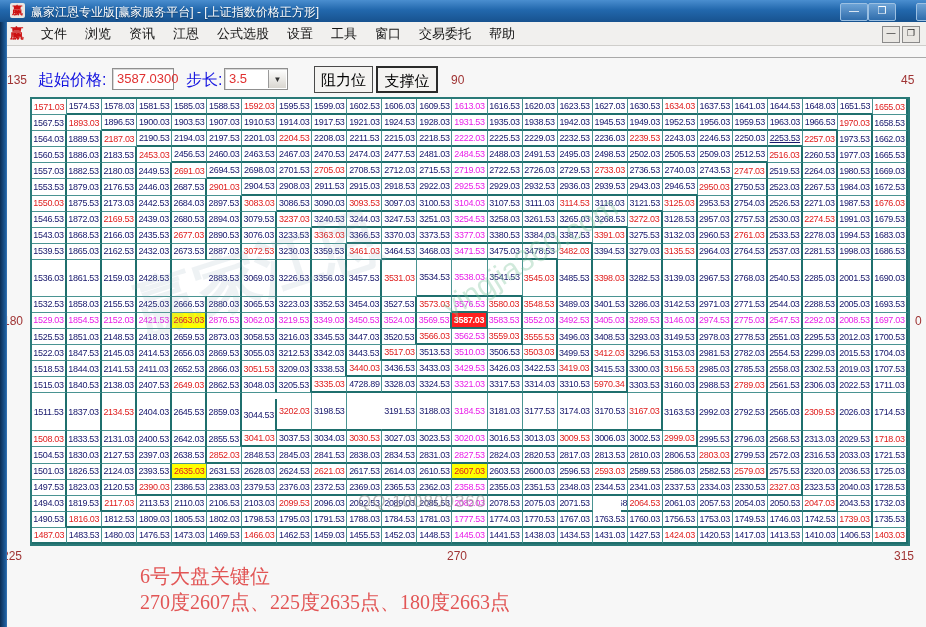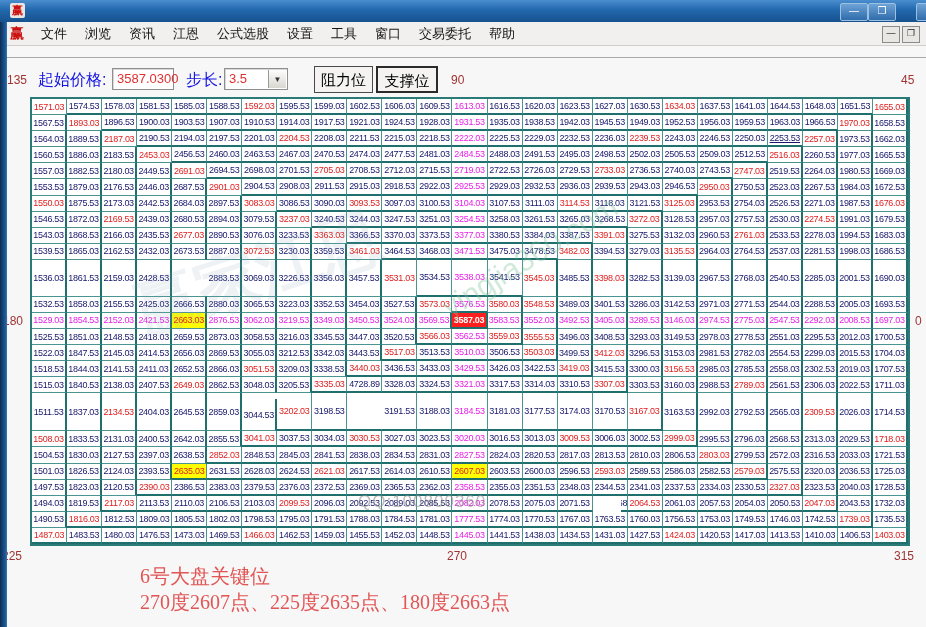--- a/index.html
+++ b/index.html
@@ -47,20 +47,21 @@
   .wm{position:absolute;pointer-events:none;z-index:2;white-space:nowrap;}
   
   .caption{position:absolute;left:140px;top:563px;color:#e25555;font-size:20px;line-height:26px;
     font-family:"Liberation Serif","DejaVu Serif",serif;z-index:3;}
 </style>
 </head>
 <body>
 
 <div class="titlebar">
   <div class="title-icon">赢</div>
+  <div class="title-text">赢家江恩专业版[赢家服务平台] - [上证指数价格正方形]</div>
   <div class="winbtn" style="right:58px">—</div>
   <div class="winbtn" style="right:30px">❐</div>
   <div class="winbtn" style="right:-18px">✕</div>
 </div>
 <div class="left-strip"></div>
 
 <div class="menubar">
   <span class="menu-logo">赢</span>
   <span class="menu-item">文件</span>
   <span class="menu-item">浏览</span>
@@ -506,21 +507,21 @@
     <div class="c tr" style="color: rgb(22, 22, 107);">3048.03</div>
     <div class="c tr" style="color: rgb(22, 22, 107);">3205.53</div>
     <div class="c tb" style="color: rgb(223, 32, 32);">3335.03</div>
     <div class="c tb" style="color: rgb(22, 22, 107);">4728.89</div>
     <div class="c tb" style="color: rgb(22, 22, 107);">3328.03</div>
     <div class="c tb" style="color: rgb(22, 22, 107);">3324.53</div>
     <div class="c tb" style="color: rgb(232, 30, 232);">3321.03</div>
     <div class="c tb" style="color: rgb(22, 22, 107);">3317.53</div>
     <div class="c tb" style="color: rgb(22, 22, 107);">3314.03</div>
     <div class="c tb" style="color: rgb(22, 22, 107);">3310.53</div>
-    <div class="c tr tb" style="color: rgb(223, 32, 32);">3307.03</div>
+    <div class="c tr tb" style="color: rgb(223, 32, 32);">5970.34</div>
     <div class="c tr" style="color: rgb(22, 22, 107);">3303.53</div>
     <div class="c tr" style="color: rgb(22, 22, 107);">3160.03</div>
     <div class="c tr" style="color: rgb(22, 22, 107);">2988.53</div>
     <div class="c tr" style="color: rgb(223, 32, 32);">2789.03</div>
     <div class="c tr" style="color: rgb(22, 22, 107);">2561.53</div>
     <div class="c tr" style="color: rgb(22, 22, 107);">2306.03</div>
     <div class="c tr" style="color: rgb(22, 22, 107);">2022.53</div>
     <div class="c tr" style="color: rgb(22, 22, 107);">1711.03</div>
     <div class="c tr" style="color: rgb(22, 22, 107);">1511.53</div>
     <div class="c tr" style="color: rgb(22, 22, 107);">1837.03</div>

